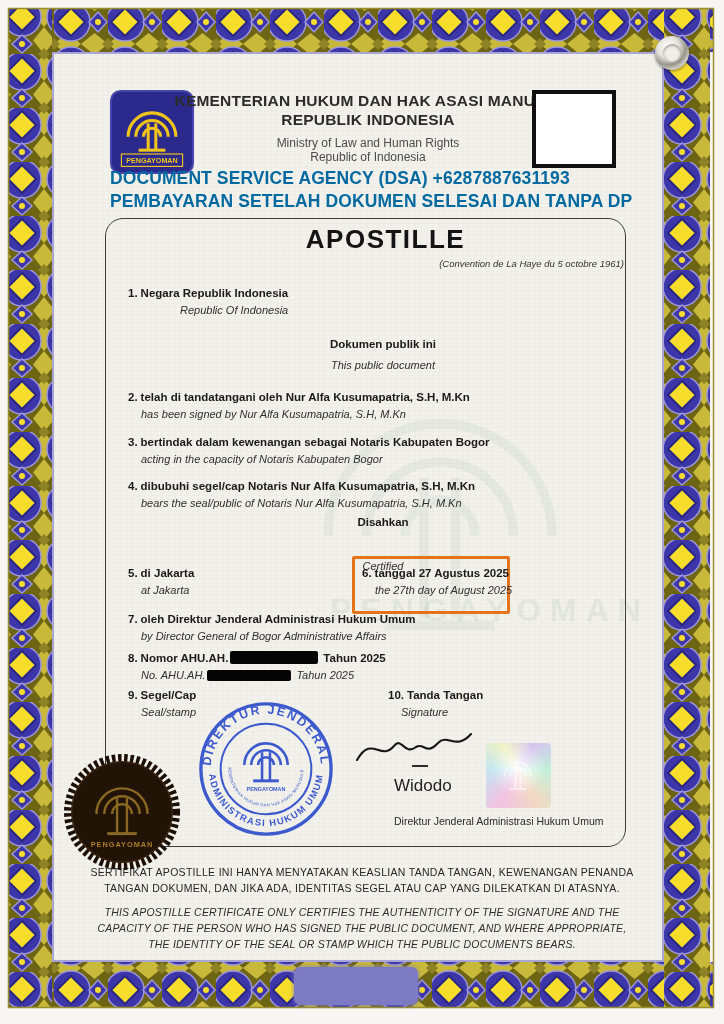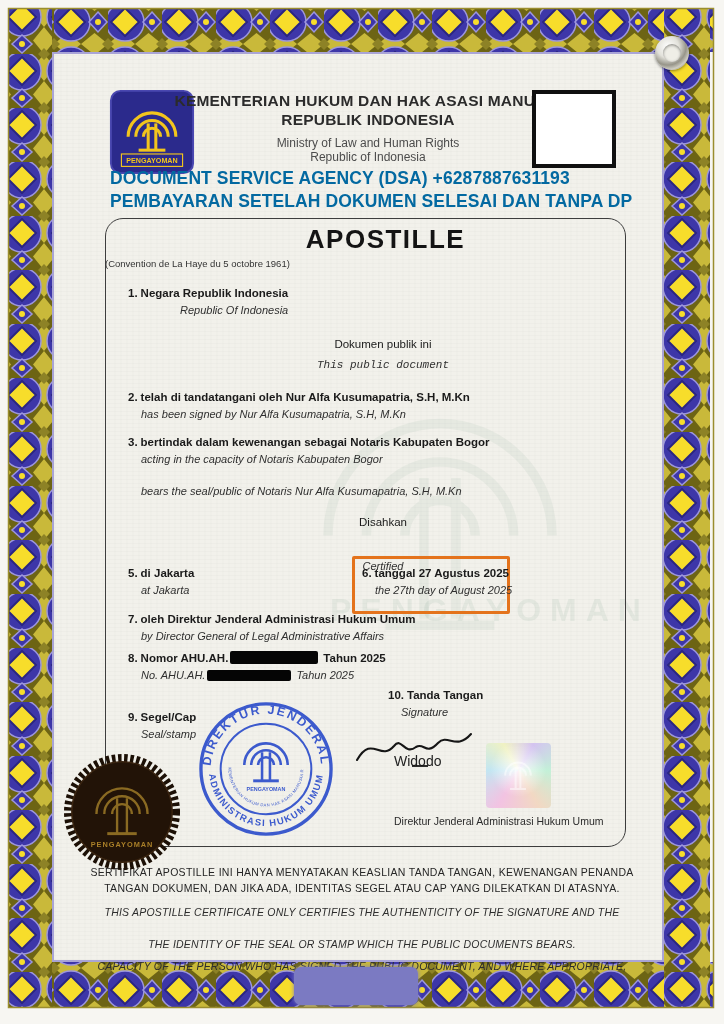--- a/index.html
+++ b/index.html
@@ -22,40 +22,40 @@
   .hdr{position:absolute;left:168px;top:92px;width:400px;text-align:center;z-index:4;color:#2b2b2b;}
   .hdr .l1{font-size:15.5px;font-weight:600;letter-spacing:.2px;line-height:18px;}
   .hdr .l2{font-size:15.5px;font-weight:600;letter-spacing:.2px;line-height:18px;margin-top:1px;}
   .hdr .l3{font-size:12px;color:#4c4c4c;margin-top:7px;line-height:14px;}
   .hdr .l4{font-size:12px;color:#4c4c4c;line-height:14px;}
   .qrbox{position:absolute;left:532px;top:90px;width:76px;height:70px;background:#fff;border:4px solid #101010;z-index:5;}
   .ad{position:absolute;left:110px;top:167px;z-index:5;color:#0369a1;font-weight:700;font-size:17.5px;line-height:23px;letter-spacing:.1px;}
   
   .cbox{position:absolute;left:105px;top:218px;width:519px;height:627px;border:1.5px solid #3d3d3d;border-radius:18px;z-index:2;}
   .title{position:absolute;left:105px;top:224px;width:561px;text-align:center;font-size:26px;font-weight:700;letter-spacing:1.5px;color:#141414;z-index:4;}
-  .conv{position:absolute;left:105px;top:258px;width:519px;text-align:left;font-size:9.5px;color:#333;z-index:4;}
+  .conv{position:absolute;left:105px;top:258px;width:519px;text-align:right;font-size:9.5px;font-style:italic;color:#333;z-index:4;}
   .item{position:absolute;z-index:4;font-size:11.5px;color:#1a1a1a;}
   .item .lid{font-weight:700;}
   .item .num{margin-right:3px;}
   .item .len{font-style:italic;font-weight:400;color:#2f2f2f;margin-top:5px;margin-left:13px;font-size:11px;}
   .cent{position:absolute;left:150px;width:466px;text-align:center;z-index:4;font-size:11.5px;color:#1a1a1a;}
-  .cent.b{font-weight:400;}
+  .cent.b{font-weight:700;}
   .cent.i{font-style:italic;font-size:11px;color:#2f2f2f;}
   .date-hl{position:absolute;left:352px;top:556px;width:152px;height:52px;border:3px solid #e4731c;border-radius:2px;z-index:3;}
   .bar{display:inline-block;vertical-align:-2px;background:#050505;border-radius:2px;margin:0 5px 0 2px;}
   .bar.b1{width:88px;height:13px;}
   .bar.b2{width:84px;height:11px;}
   .stamp{position:absolute;left:197px;top:700px;z-index:5;opacity:.92;}
   .sealsvg{position:absolute;left:63px;top:753px;z-index:6;}
   .sig{position:absolute;left:354px;top:720px;z-index:5;}
   .holo{position:absolute;left:486px;top:743px;width:65px;height:65px;border-radius:4px;z-index:5;overflow:hidden;
         background:conic-gradient(from 210deg at 50% 42%,#f2c3e2,#c3e6f2,#f0f2c3,#d4c3f0,#c3f0d8,#f2d8c3,#f2c3e2);}
   .holo::before{content:"";position:absolute;inset:0;background:radial-gradient(circle at 50% 40%,rgba(255,255,255,.85),rgba(255,255,255,0) 55%);}
   .holo svg{position:absolute;left:12px;top:8px;opacity:.5;}
-  .signame{position:absolute;left:394px;top:753px;font-size:14px;color:#222;z-index:4;}
+  .signame{position:absolute;left:394px;top:776px;font-size:17px;color:#222;z-index:4;}
   .sigtitle{position:absolute;left:394px;top:815px;font-size:10.5px;color:#2a2a2a;z-index:4;}
   .disc{position:absolute;left:0;width:724px;text-align:center;z-index:4;color:#262626;}
   .disc.idl{font-size:10.5px;letter-spacing:.3px;}
   .disc.enl{font-size:10.5px;font-style:italic;letter-spacing:.2px;color:#2d2d2d;}
   .blob{position:absolute;left:294px;top:967px;width:124px;height:38px;background:#7b7ac2;border-radius:7px;z-index:7;box-shadow:0 0 4px #7b7ac2;}
   .wmark{position:absolute;left:270px;top:350px;z-index:1;opacity:.055;}
   .wtext{position:absolute;left:330px;top:592px;z-index:1;opacity:.07;font-size:32px;font-weight:700;letter-spacing:9px;color:#2f6b4f;}
 </style>
 </head>
 <body>
@@ -139,61 +139,62 @@
   <div class="cbox"></div>
   <div class="title">APOSTILLE</div>
   <div class="conv">(Convention de La Haye du 5 octobre 1961)</div>
 
   <div class="item" style="left:128px;top:287px;text-align:right;">
     <div class="lid"><span class="num">1.</span><span>Negara Republik Indonesia</span></div>
     <div class="len">Republic Of Indonesia</div>
   </div>
 
   <div class="cent b" style="top:338px;">Dokumen publik ini</div>
-  <div class="cent i" style="top:359px;font-family:Liberation Mono, monospace;">This public document</div>
+  <div class="cent i" style="top:359px;">This public document</div>
 
   <div class="item" style="left:128px;top:391px;">
     <div class="lid"><span class="num">2.</span><span>telah di tandatangani oleh Nur Alfa Kusumapatria, S.H, M.Kn</span></div>
     <div class="len">has been signed by Nur Alfa Kusumapatria, S.H, M.Kn</div>
   </div>
 
   <div class="item" style="left:128px;top:436px;">
     <div class="lid"><span class="num">3.</span><span>bertindak dalam kewenangan sebagai Notaris Kabupaten Bogor</span></div>
     <div class="len">acting in the capacity of Notaris Kabupaten Bogor</div>
   </div>
 
   <div class="item" style="left:128px;top:480px;">
+    <div class="lid"><span class="num">4.</span><span>dibubuhi segel/cap Notaris Nur Alfa Kusumapatria, S.H, M.Kn</span></div>
     <div class="len">bears the seal/public of Notaris Nur Alfa Kusumapatria, S.H, M.Kn</div>
   </div>
 
   <div class="cent b" style="top:516px;">Disahkan</div>
   <div class="cent i" style="top:536px;margin-top:24px;">Certified</div>
 
   <div class="item" style="left:128px;top:567px;">
     <div class="lid"><span class="num">5.</span><span>di Jakarta</span></div>
     <div class="len">at Jakarta</div>
   </div>
 
   <div class="date-hl"></div>
   <div class="item" style="left:362px;top:567px;">
     <div class="lid"><span class="num">6.</span><span>tanggal 27 Agustus 2025</span></div>
     <div class="len">the 27th day of August 2025</div>
   </div>
 
   <div class="item" style="left:128px;top:613px;">
     <div class="lid"><span class="num">7.</span><span>oleh Direktur Jenderal Administrasi Hukum Umum</span></div>
-    <div class="len">by Director General of Legal Administrative Affairs</div>
+    <div class="len">by Director General of Bogor Administrative Affairs</div>
   </div>
 
   <div class="item" style="left:128px;top:651px;">
     <div class="lid"><span class="num">8.</span><span>Nomor AHU.AH.</span><span class="bar b1"></span><span>Tahun 2025</span></div>
     <div class="len"><span>No. AHU.AH.</span><span class="bar b2"></span><span>Tahun 2025</span></div>
   </div>
 
-  <div class="item" style="left:128px;top:689px;margin-top:22px;">
+  <div class="item" style="left:128px;top:689px;">
     <div class="lid"><span class="num">9.</span><span>Segel/Cap</span></div>
     <div class="len">Seal/stamp</div>
   </div>
 
   <div class="item" style="left:388px;top:689px;">
     <div class="lid"><span class="num">10.</span><span>Tanda Tangan</span></div>
     <div class="len">Signature</div>
   </div>
 
   <svg class="stamp" width="138" height="138" viewBox="0 0 140 140">
@@ -255,18 +256,18 @@
       </g>
     </svg>
   </div>
 
   <div class="signame">Widodo</div>
   <div class="sigtitle">Direktur Jenderal Administrasi Hukum Umum</div>
 
   <div class="disc idl" style="top:866px;">SERTIFIKAT APOSTILLE INI HANYA MENYATAKAN KEASLIAN TANDA TANGAN, KEWENANGAN PENANDA</div>
   <div class="disc enl" style="top:906px;">THIS APOSTILLE CERTIFICATE ONLY CERTIFIES THE AUTHENTICITY OF THE SIGNATURE AND THE</div>
   <div class="disc idl" style="top:882px;">TANGAN DOKUMEN, DAN JIKA ADA, IDENTITAS SEGEL ATAU CAP YANG DILEKATKAN DI ATASNYA.</div>
-  <div class="disc enl" style="top:922px;margin-top:38px;">CAPACITY OF THE PERSON WHO HAS SIGNED THE PUBLIC DOCUMENT, AND WHERE APPROPRIATE,</div>
+  <div class="disc enl" style="top:922px;">CAPACITY OF THE PERSON WHO HAS SIGNED THE PUBLIC DOCUMENT, AND WHERE APPROPRIATE,</div>
   <div class="disc enl" style="top:938px;">THE IDENTITY OF THE SEAL OR STAMP WHICH THE PUBLIC DOCUMENTS BEARS.</div>
 
   <div class="blob"></div>
 
 </div>
 
 </body></html>

